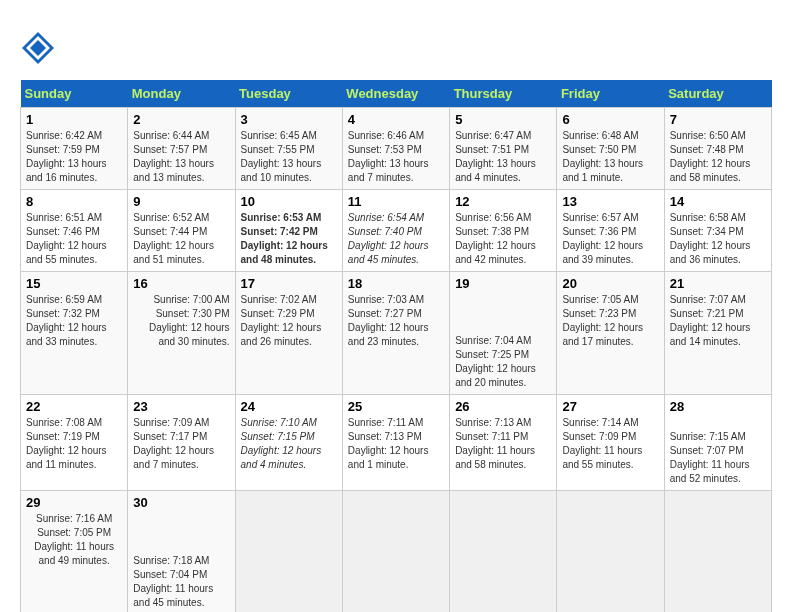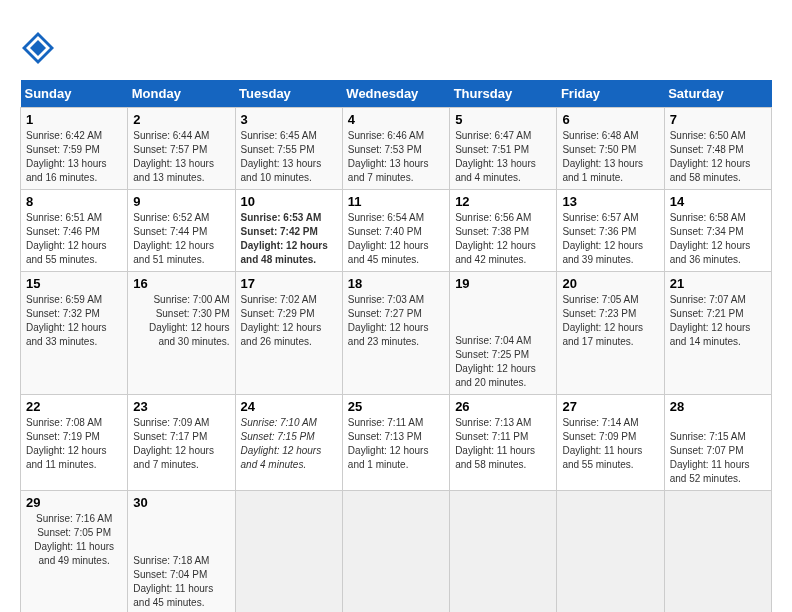--- a/index.html
+++ b/index.html
@@ -42,21 +42,21 @@
       font-size: 16px;
       color: #555;
     }
     table {
       width: 100%;
       border-collapse: collapse;
       font-size: 10.5px;
     }
     thead tr th {
       background-color: #1565c0;
-      color: #ffffff;
+      color: #bef264;
       padding: 6px 4px;
       text-align: left;
       font-size: 13px;
       font-weight: bold;
     }
     tbody tr td {
       border: 1px solid #ccc;
       padding: 4px 5px;
       vertical-align: top;
       width: 14.28%;
@@ -190,21 +190,21 @@
         </td>
         <td>
           <span class="day-num">10</span>
           <div class="day-info" style="white-space: pre-line; font-weight: bold;">Sunrise: 6:53 AM
 Sunset: 7:42 PM
 Daylight: 12 hours
 and 48 minutes.</div>
         </td>
         <td>
           <span class="day-num">11</span>
-          <div class="day-info" style="white-space: pre-line;">Sunrise: 6:54 AM
+          <div class="day-info" style="white-space: pre-line; font-style: italic;">Sunrise: 6:54 AM
 Sunset: 7:40 PM
 Daylight: 12 hours
 and 45 minutes.</div>
         </td>
         <td>
           <span class="day-num">12</span>
           <div class="day-info" style="white-space: pre-line;">Sunrise: 6:56 AM
 Sunset: 7:38 PM
 Daylight: 12 hours
 and 42 minutes.</div>

